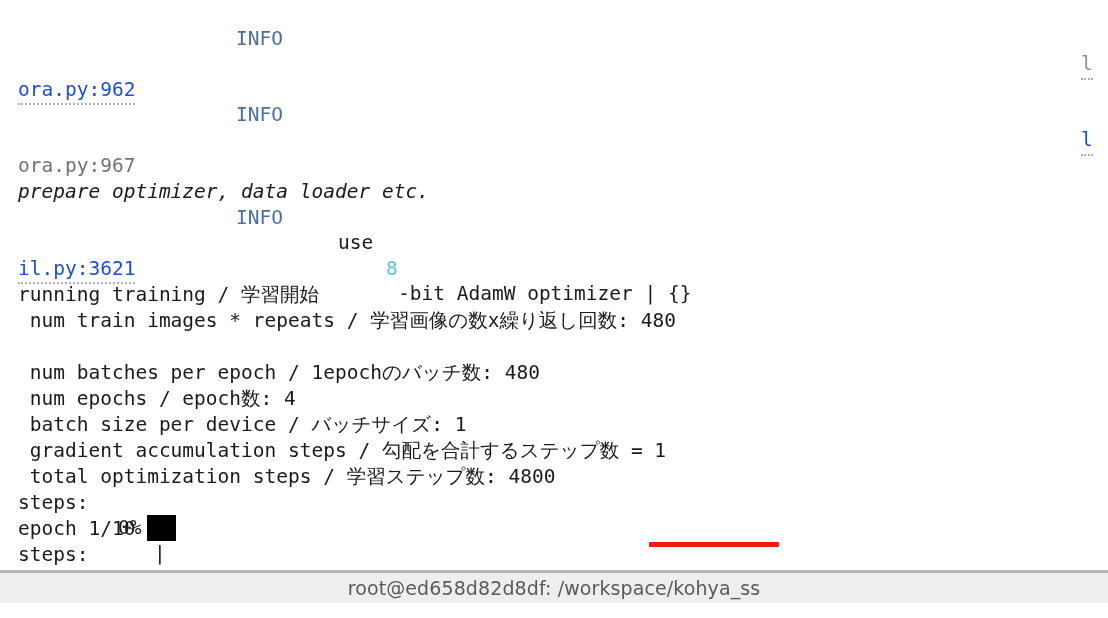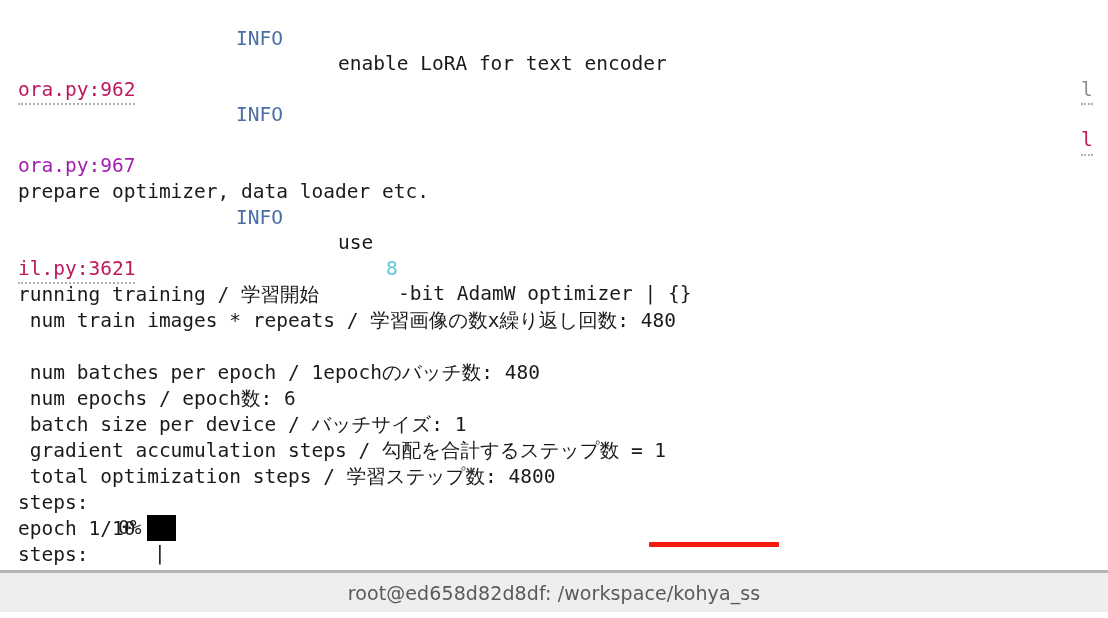--- a/index.html
+++ b/index.html
@@ -36,26 +36,26 @@
     width: 1108px;
   }
 
   .lvl-info {
     color: #4a6fa5;
   }
   .num-cyan {
     color: #5bc8d8;
   }
   .srcref {
-    color: #be185d;
+    color: #1d4ed8;
     border-bottom: 2px dotted #b0b0b0;
     padding-bottom: 1px;
   }
   .srcref-plain {
-    color: #a21caf;
+    color: #737373;
   }
 
   
   .frag {
     position: absolute;
     white-space: pre;
   }
 
   
   .bar-fill {
@@ -69,21 +69,21 @@
     background: #f41a0e;
     border-radius: 1px;
   }
 
   
   #statusbar {
     position: absolute;
     left: 0;
     top: 570px;
     width: 1108px;
-    height: 42px;
+    height: 33px;
     background: #eeeeee;
     border-top: 3px solid #b4b4b4;
     box-sizing: border-box;
     display: flex;
     align-items: center;
     justify-content: center;
   }
   #statusbar .label {
     font-family: "DejaVu Sans", "Liberation Sans", sans-serif;
     font-size: 19px;
@@ -96,39 +96,38 @@
     font-family: "DejaVu Sans", "Liberation Sans", sans-serif;
   }
 </style>
 </head>
 <body>
 
 <div id="terminal">
 
   <div class="line" style="top:0px;">
     <span class="frag lvl-info" style="left:228px;">INFO</span>
-    <span class="frag" style="left:330px;">enable LoRA for text encoder</span>
     <span class="frag srcref" style="left:1073px; color:#8f8f8f;">l</span>
   </div>
 
   <div class="line" style="top:51px;">
     <span class="frag srcref" style="left:10px;">ora.py:962</span>
   </div>
 
   <div class="line" style="top:76px;">
     <span class="frag lvl-info" style="left:228px;">INFO</span>
     <span class="frag srcref" style="left:1073px;">l</span>
   </div>
 
   <div class="line" style="top:127px;">
     <span class="frag srcref-plain" style="left:10px;">ora.py:967</span>
   </div>
 
   <div class="line" style="top:153px;">
-    <span class="frag" style="left:10px;">prepare optimizer, data loader etc.</span>
+    <span class="frag" style="left:10px;font-style:italic;">prepare optimizer, data loader etc.</span>
   </div>
 
   <div class="line" style="top:179px;">
     <span class="frag lvl-info" style="left:228px;">INFO</span>
     <span class="frag" style="left:330px;">use </span>
     <span class="frag num-cyan" style="left:378px;">8</span>
     <span class="frag" style="left:390px;">-bit AdamW optimizer | {}</span>
   </div>
 
 
@@ -140,21 +139,21 @@
     <span class="frag jp" style="left:10px; font-family:'DejaVu Sans Mono','Liberation Mono',monospace;">running training / 学習開始</span>
   </div>
 
   <div class="line" style="top:282px;">
     <span class="frag" style="left:10px;"> num train images * repeats / 学習画像の数x繰り返し回数: 480</span>
   </div>
   <div class="line" style="top:334px;">
     <span class="frag" style="left:10px;"> num batches per epoch / 1epochのバッチ数: 480</span>
   </div>
   <div class="line" style="top:360px;">
-    <span class="frag" style="left:10px;"> num epochs / epoch数: 6</span>
+    <span class="frag" style="left:10px;"> num epochs / epoch数: 4</span>
   </div>
   <div class="line" style="top:386px;">
     <span class="frag" style="left:10px;"> batch size per device / バッチサイズ: 1</span>
   </div>
   <div class="line" style="top:412px;">
     <span class="frag" style="left:10px;"> gradient accumulation steps / 勾配を合計するステップ数 = 1</span>
   </div>
   <div class="line" style="top:438px;">
     <span class="frag" style="left:10px;"> total optimization steps / 学習ステップ数: 4800</span>
   </div>

